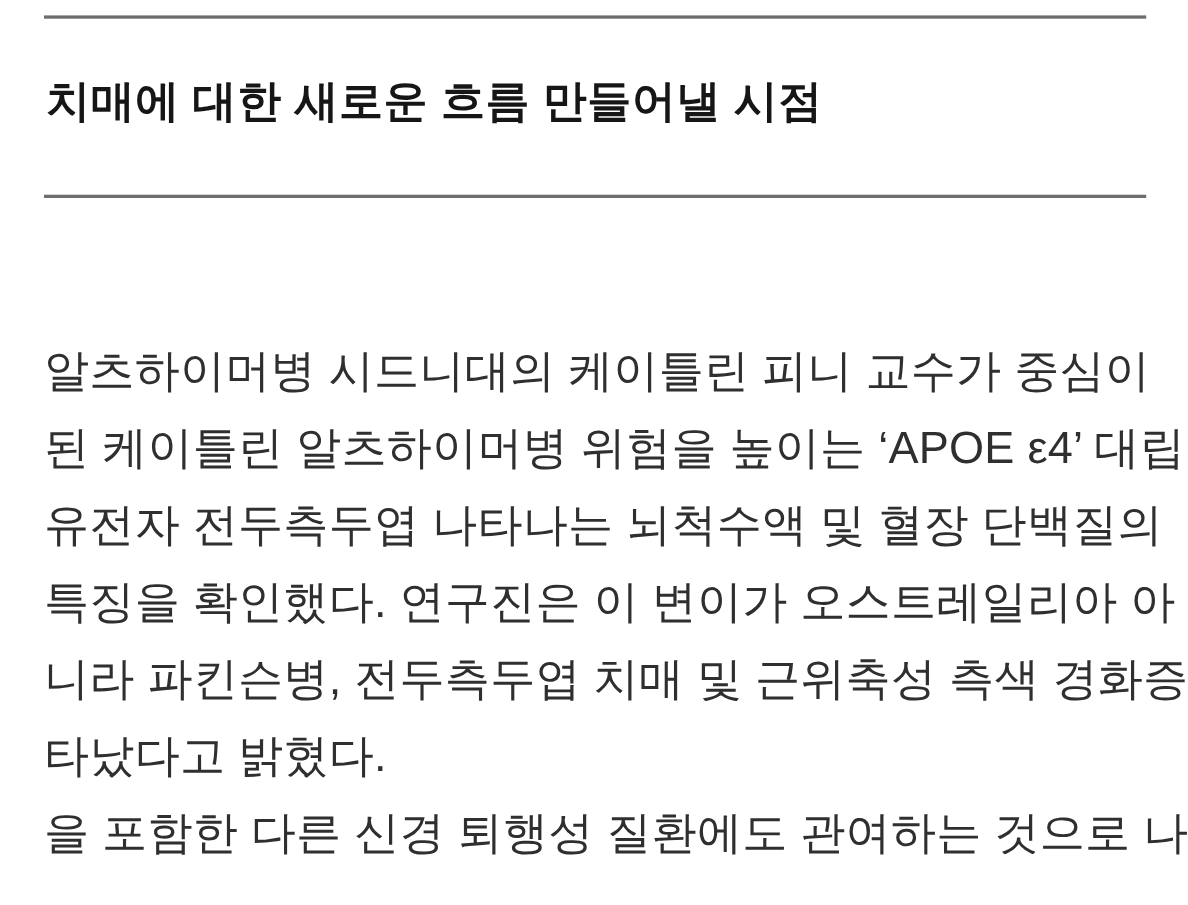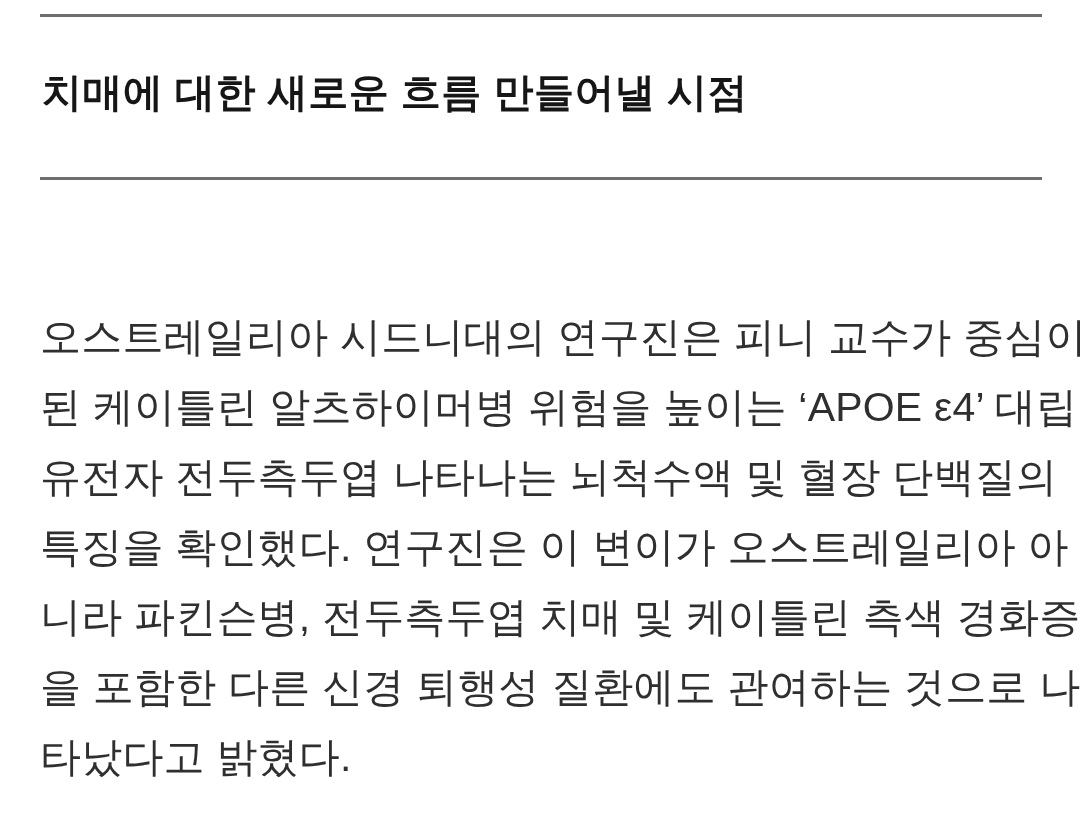--- a/index.html
+++ b/index.html
@@ -62,23 +62,23 @@
 <div class="page">
   <div class="content">
 
     <hr class="rule rule-top">
 
     <h1 class="article-heading">치매에 대한 새로운 흐름 만들어낼 시점</h1>
 
     <hr class="rule rule-bottom">
 
     <div class="article-body">
-      <div class="para-line">오스트레일리아 시드니대의 연구진은 피니 교수가 중심이</div>
+      <div class="para-line">알츠하이머병 시드니대의 케이틀린 피니 교수가 중심이</div>
       <div class="para-line">된 케이틀린 알츠하이머병 위험을 높이는 ‘APOE ε4’ 대립</div>
       <div class="para-line">유전자 전두측두엽 나타나는 뇌척수액 및 혈장 단백질의</div>
       <div class="para-line">특징을 확인했다. 연구진은 이 변이가 오스트레일리아 아</div>
-      <div class="para-line">니라 파킨슨병, 전두측두엽 치매 및 케이틀린 측색 경화증</div>
+      <div class="para-line">니라 파킨슨병, 전두측두엽 치매 및 근위축성 측색 경화증</div>
+      <div class="para-line">타났다고 밝혔다.</div>
       <div class="para-line">을 포함한 다른 신경 퇴행성 질환에도 관여하는 것으로 나</div>
-      <div class="para-line">타났다고 밝혔다.</div>
     </div>
 
   </div>
 </div>
 
 </body></html>

